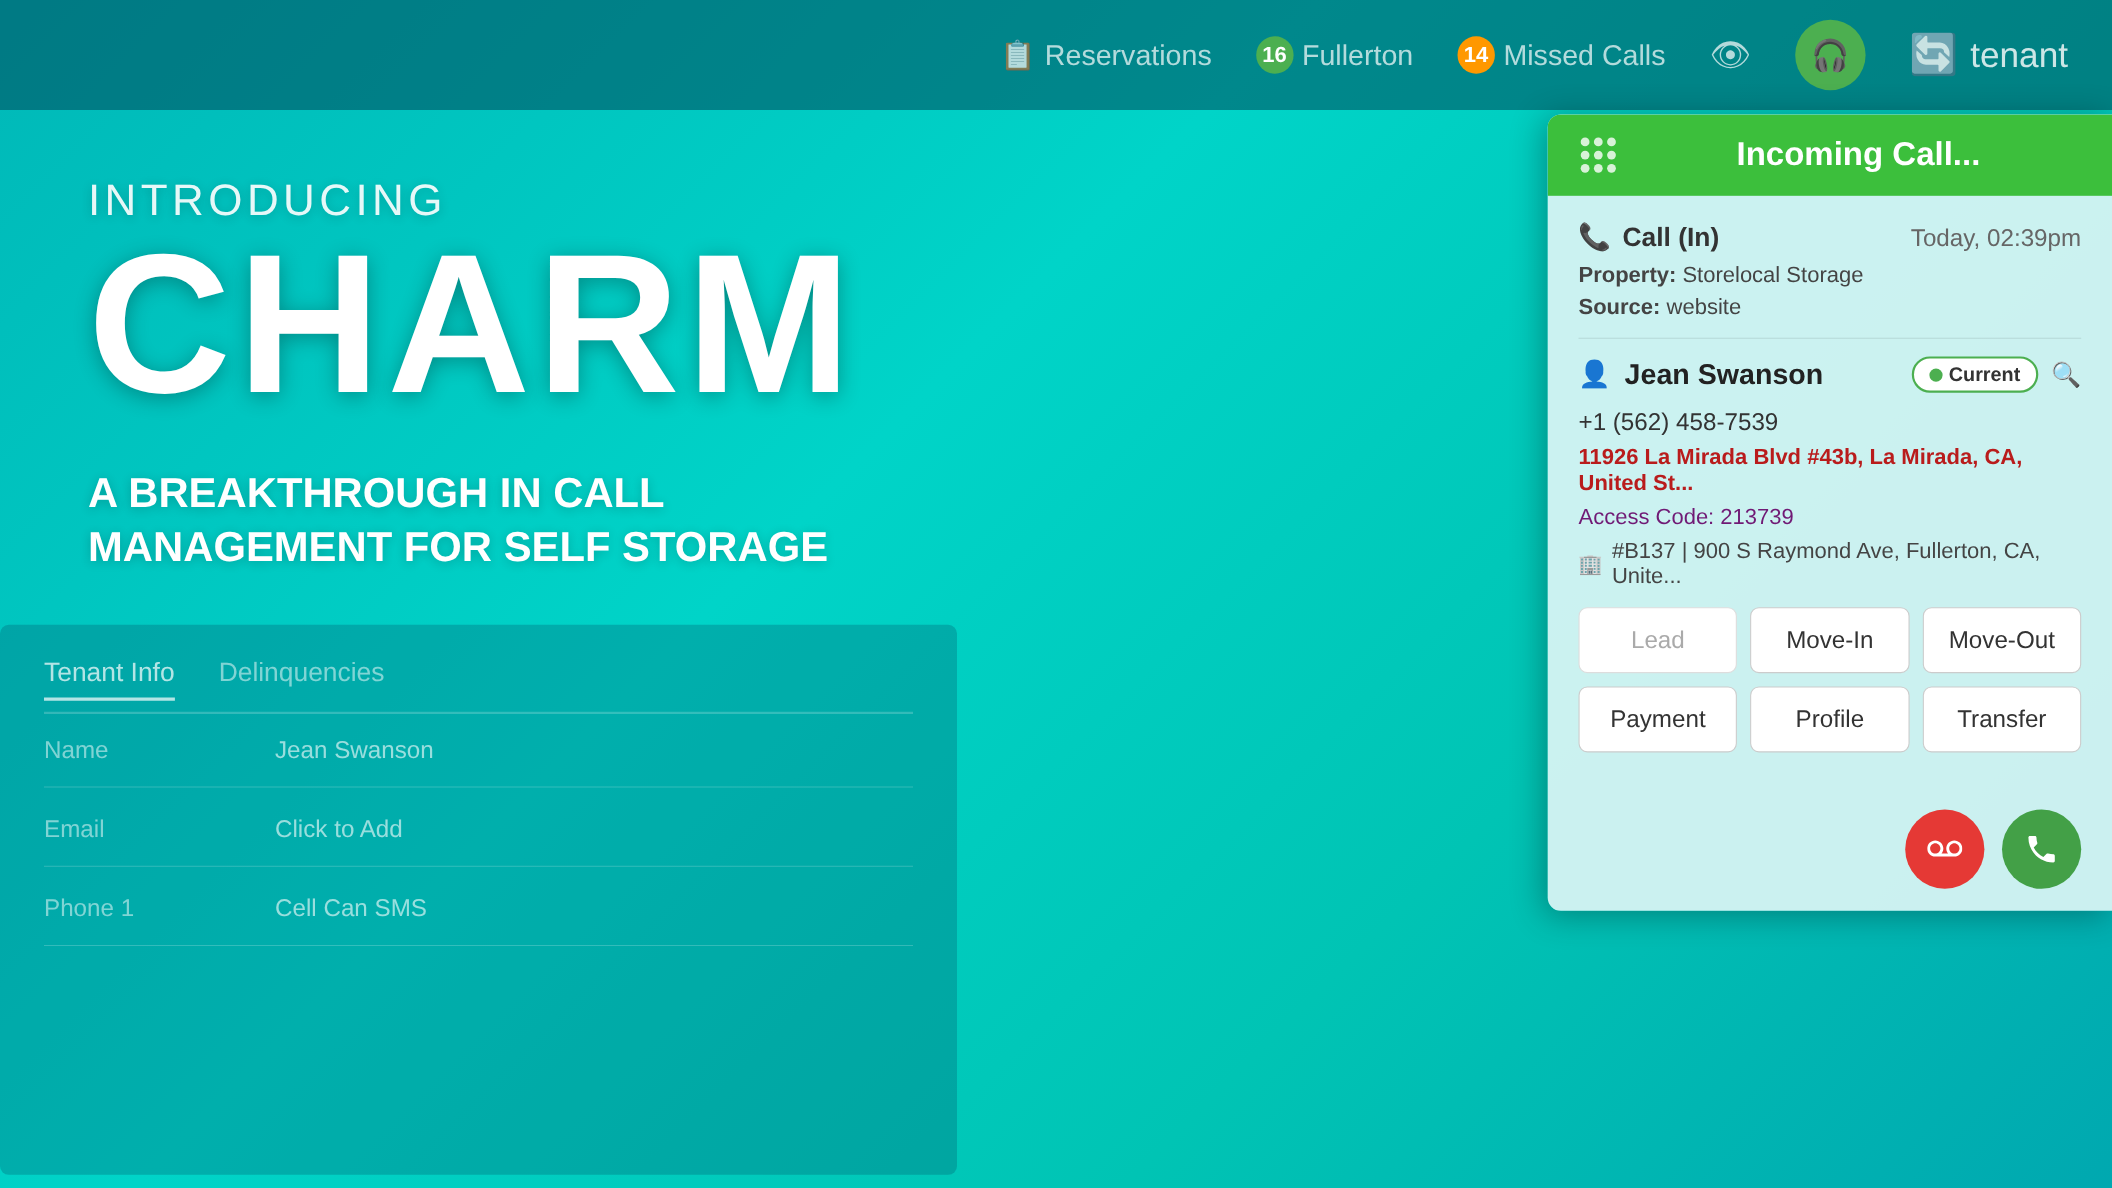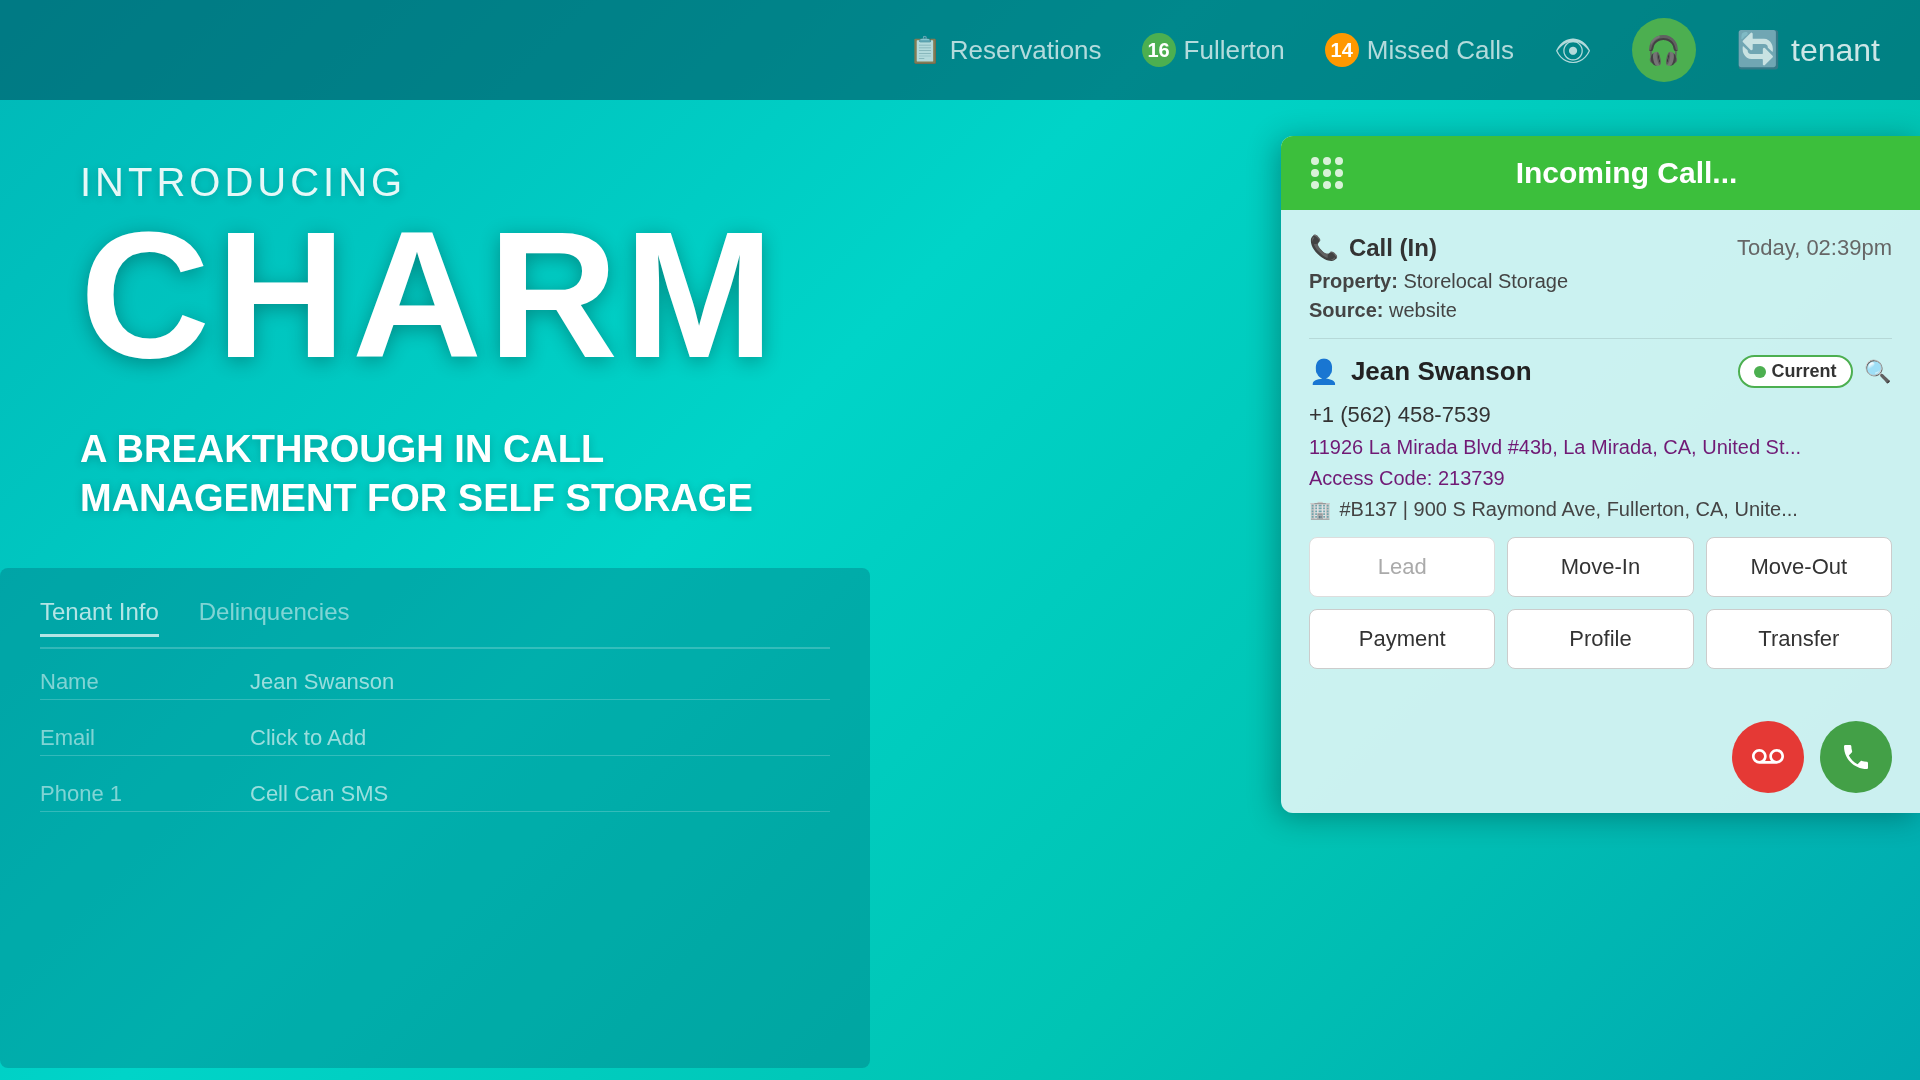--- a/index.html
+++ b/index.html
@@ -144,40 +144,40 @@
     .bg-tab.active {
       color: rgba(255,255,255,0.7);
       border-bottom: 3px solid rgba(255,255,255,0.7);
     }
 
     .bg-form-row {
       display: flex;
       gap: 30px;
       margin-bottom: 25px;
       border-bottom: 1px solid rgba(255,255,255,0.2);
-      padding-bottom: 4px;
+      padding-bottom: 20px;
     }
 
     .bg-form-label {
       color: rgba(255,255,255,0.5);
       font-size: 22px;
       width: 180px;
     }
 
     .bg-form-value {
       color: rgba(255,255,255,0.6);
       font-size: 22px;
     }
 
     
     .call-panel {
       position: absolute;
-      top: 136px;
+      top: 104px;
       right: 0;
-      width: 639px;
+      width: 513px;
       background: rgba(220, 245, 245, 0.92);
       border-radius: 12px 0 0 12px;
       overflow: hidden;
       box-shadow: -4px 4px 30px rgba(0,0,0,0.3);
       z-index: 20;
     }
 
     .call-panel-header {
       background: #3CBF3C;
       padding: 20px 30px;
@@ -294,22 +294,23 @@
     }
 
     .contact-phone {
       font-size: 22px;
       color: #333;
       margin-bottom: 8px;
     }
 
     .contact-address {
       font-size: 20px;
-      color: #701a75;
+      color: #b91c1c;
       margin-bottom: 8px;
+      font-weight: bold;
     }
 
     .contact-access {
       font-size: 20px;
       color: #701a75;
       margin-bottom: 8px;
     }
 
     .contact-unit {
       display: flex;

